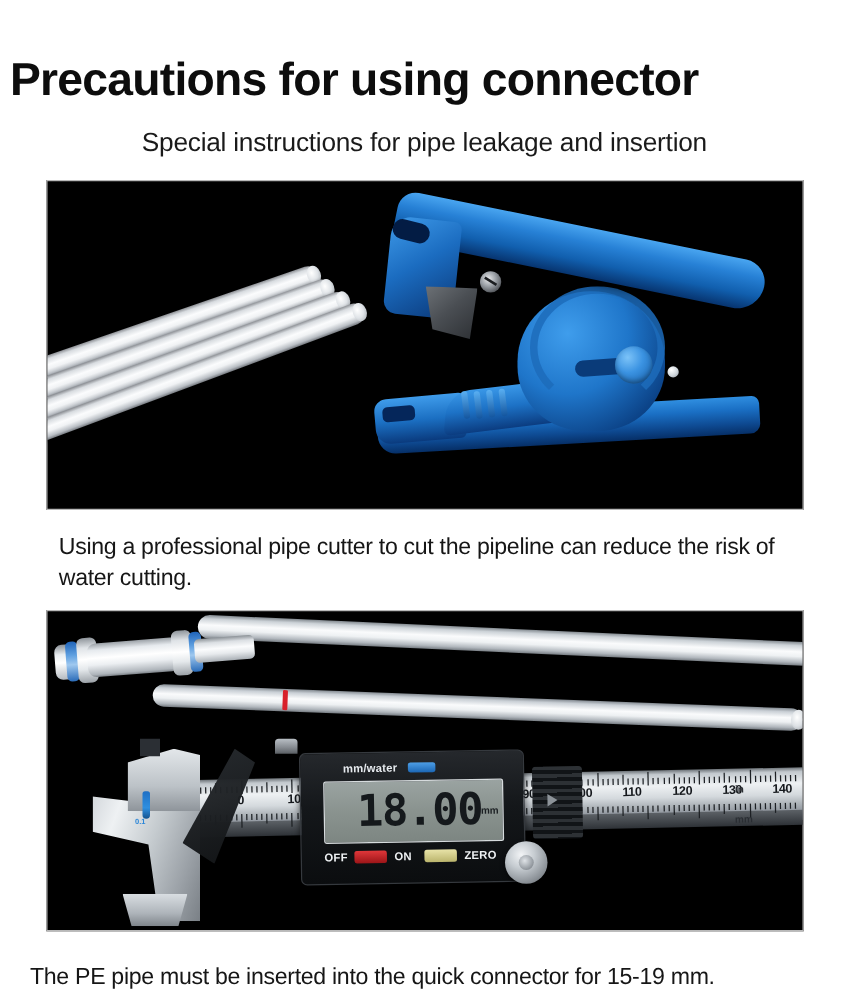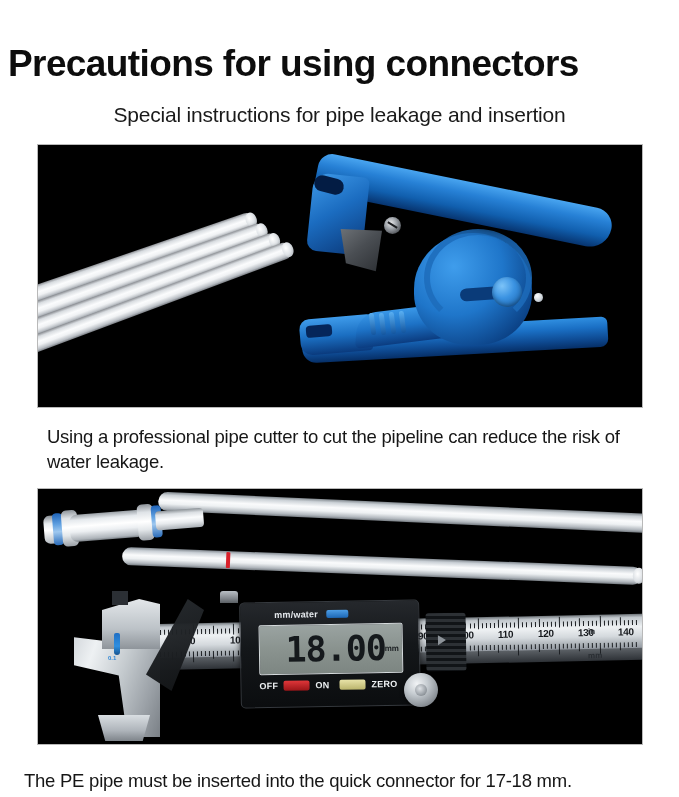--- a/index.html
+++ b/index.html
@@ -708,21 +708,21 @@
     top: 8px;
     width: 58px;
     height: 92px;
     background: linear-gradient(160deg, rgba(40,44,48,0.96) 0%, rgba(18,20,22,0.98) 100%);
     clip-path: polygon(0% 82%, 72% 0%, 100% 12%, 44% 100%);
   }
 </style>
 </head>
 <body>
 
-<div class="page-title">Precautions for using connectors</div>
+<div class="page-title">Precautions for using connector</div>
 
 <div class="page-subtitle">Special instructions for pipe leakage and insertion</div>
 
 <div class="photo-panel" id="panel-cutting">
   <div class="panel-inner">
 
     <div class="tube-fan">
       <div class="tube tube-1"></div>
       <div class="tube tube-2"></div>
       <div class="tube tube-3"></div>
@@ -751,21 +751,21 @@
       <div class="cutter-lever"></div>
       <div class="cutter-lever-hook"></div>
       <div class="cutter-lever-notch"></div>
       <div class="cutter-blade"></div>
       <div class="cutter-screw"></div>
     </div>
 
   </div>
 </div>
 
-<div class="caption caption-1">Using a professional pipe cutter to cut the pipeline can reduce the risk of water leakage.</div>
+<div class="caption caption-1">Using a professional pipe cutter to cut the pipeline can reduce the risk of water cutting.</div>
 
 <div class="photo-panel" id="panel-insertion">
   <div class="panel-inner">
 
     <div class="pipe-upper"></div>
 
     <div class="qc-assembly">
       <div class="qc-cap"></div>
       <div class="qc-collet qc-collet-a"></div>
       <div class="qc-nut qc-nut-a"></div>
@@ -1079,13 +1079,13 @@
       <div class="vernier-marker"></div>
       <div class="vernier-label">0.1</div>
       <div class="jaw-blade jaw-blade-a"></div>
       <div class="dark-wedge"></div>
 
     </div>
 
   </div>
 </div>
 
-<div class="caption caption-2">The PE pipe must be inserted into the quick connector for 17-18 mm.</div>
+<div class="caption caption-2">The PE pipe must be inserted into the quick connector for 15-19 mm.</div>
 
 </body></html>

